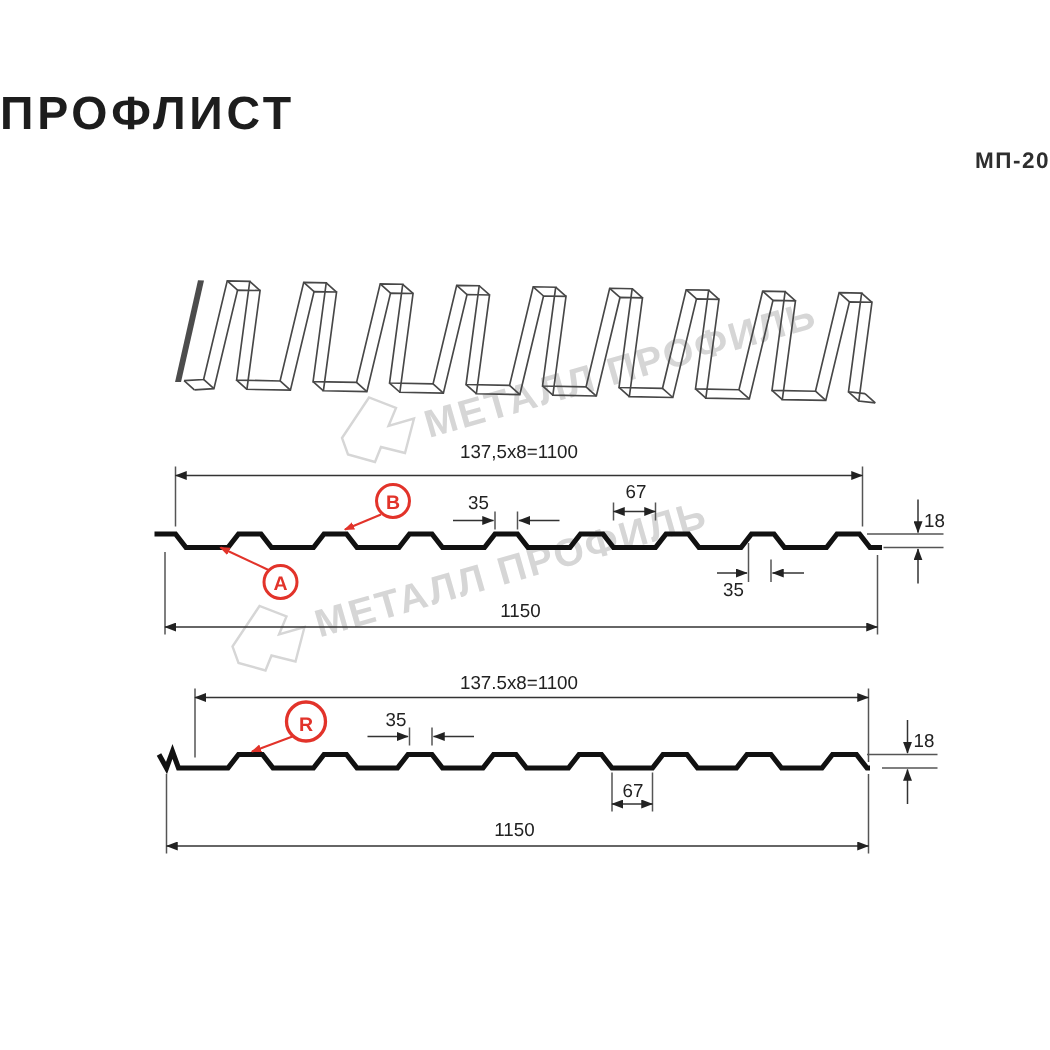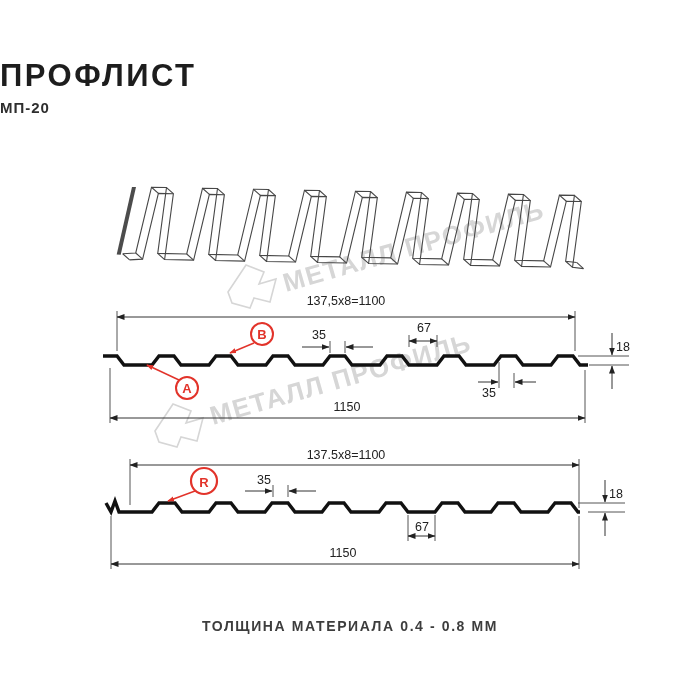--- a/index.html
+++ b/index.html
@@ -1,20 +1,20 @@
 <!DOCTYPE html>
 <html><head>
 <meta charset="utf-8">
 <style>
   html,body{margin:0;padding:0;background:#fff;}
   .page{position:relative;width:700px;height:700px;background:#ffffff;overflow:hidden;
         font-family:"Liberation Sans",sans-serif;}
   .title{position:absolute;top:58px;left:0;width:700px;text-align:left;
          font-size:31px;font-weight:bold;letter-spacing:2.5px;color:#1d1d1d;}
-  .subtitle{position:absolute;top:99px;left:0;width:700px;text-align:left;
+  .subtitle{position:absolute;top:99px;left:0;width:700px;text-align:right;
             font-size:15px;font-weight:bold;letter-spacing:1px;color:#2e2e2e;}
   .footnote{position:absolute;top:618px;left:0;width:700px;text-align:center;
             font-size:14px;font-weight:bold;letter-spacing:1.6px;color:#3d3d3d;}
   svg{position:absolute;left:0;top:0;}
   svg text{font-family:"Liberation Sans",sans-serif;}
   .dimtxt{font-size:12.5px;fill:#222;}
   .lbltxt{font-size:13px;font-weight:bold;fill:#e2332a;}
 </style>
 </head>
 <body>
@@ -159,15 +159,14 @@
       <text class="dimtxt" x="343" y="557" text-anchor="middle">1150</text>
 
       <g>
         <line x1="195" y1="491" x2="168" y2="501" stroke="#e2332a" stroke-width="1.4" marker-end="url(#mR)"></line>
         <circle cx="204" cy="481" r="13" fill="#fff" stroke="#e2332a" stroke-width="2.2"></circle>
         <text class="lbltxt" x="204" y="487" text-anchor="middle" font-size="15">R</text>
       </g>
     </g>
   </svg>
 
-  <div class="footnote">ТОЛЩИНА МАТЕРИАЛА 0.4 - 0.8 ММ</div>
 
 </div>
 
 </body></html>

